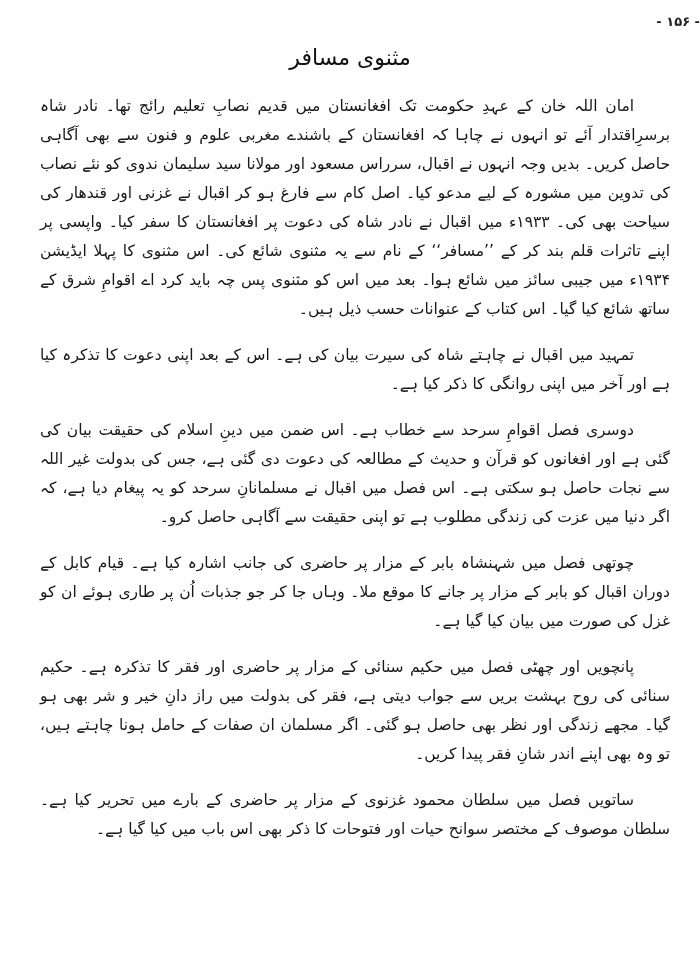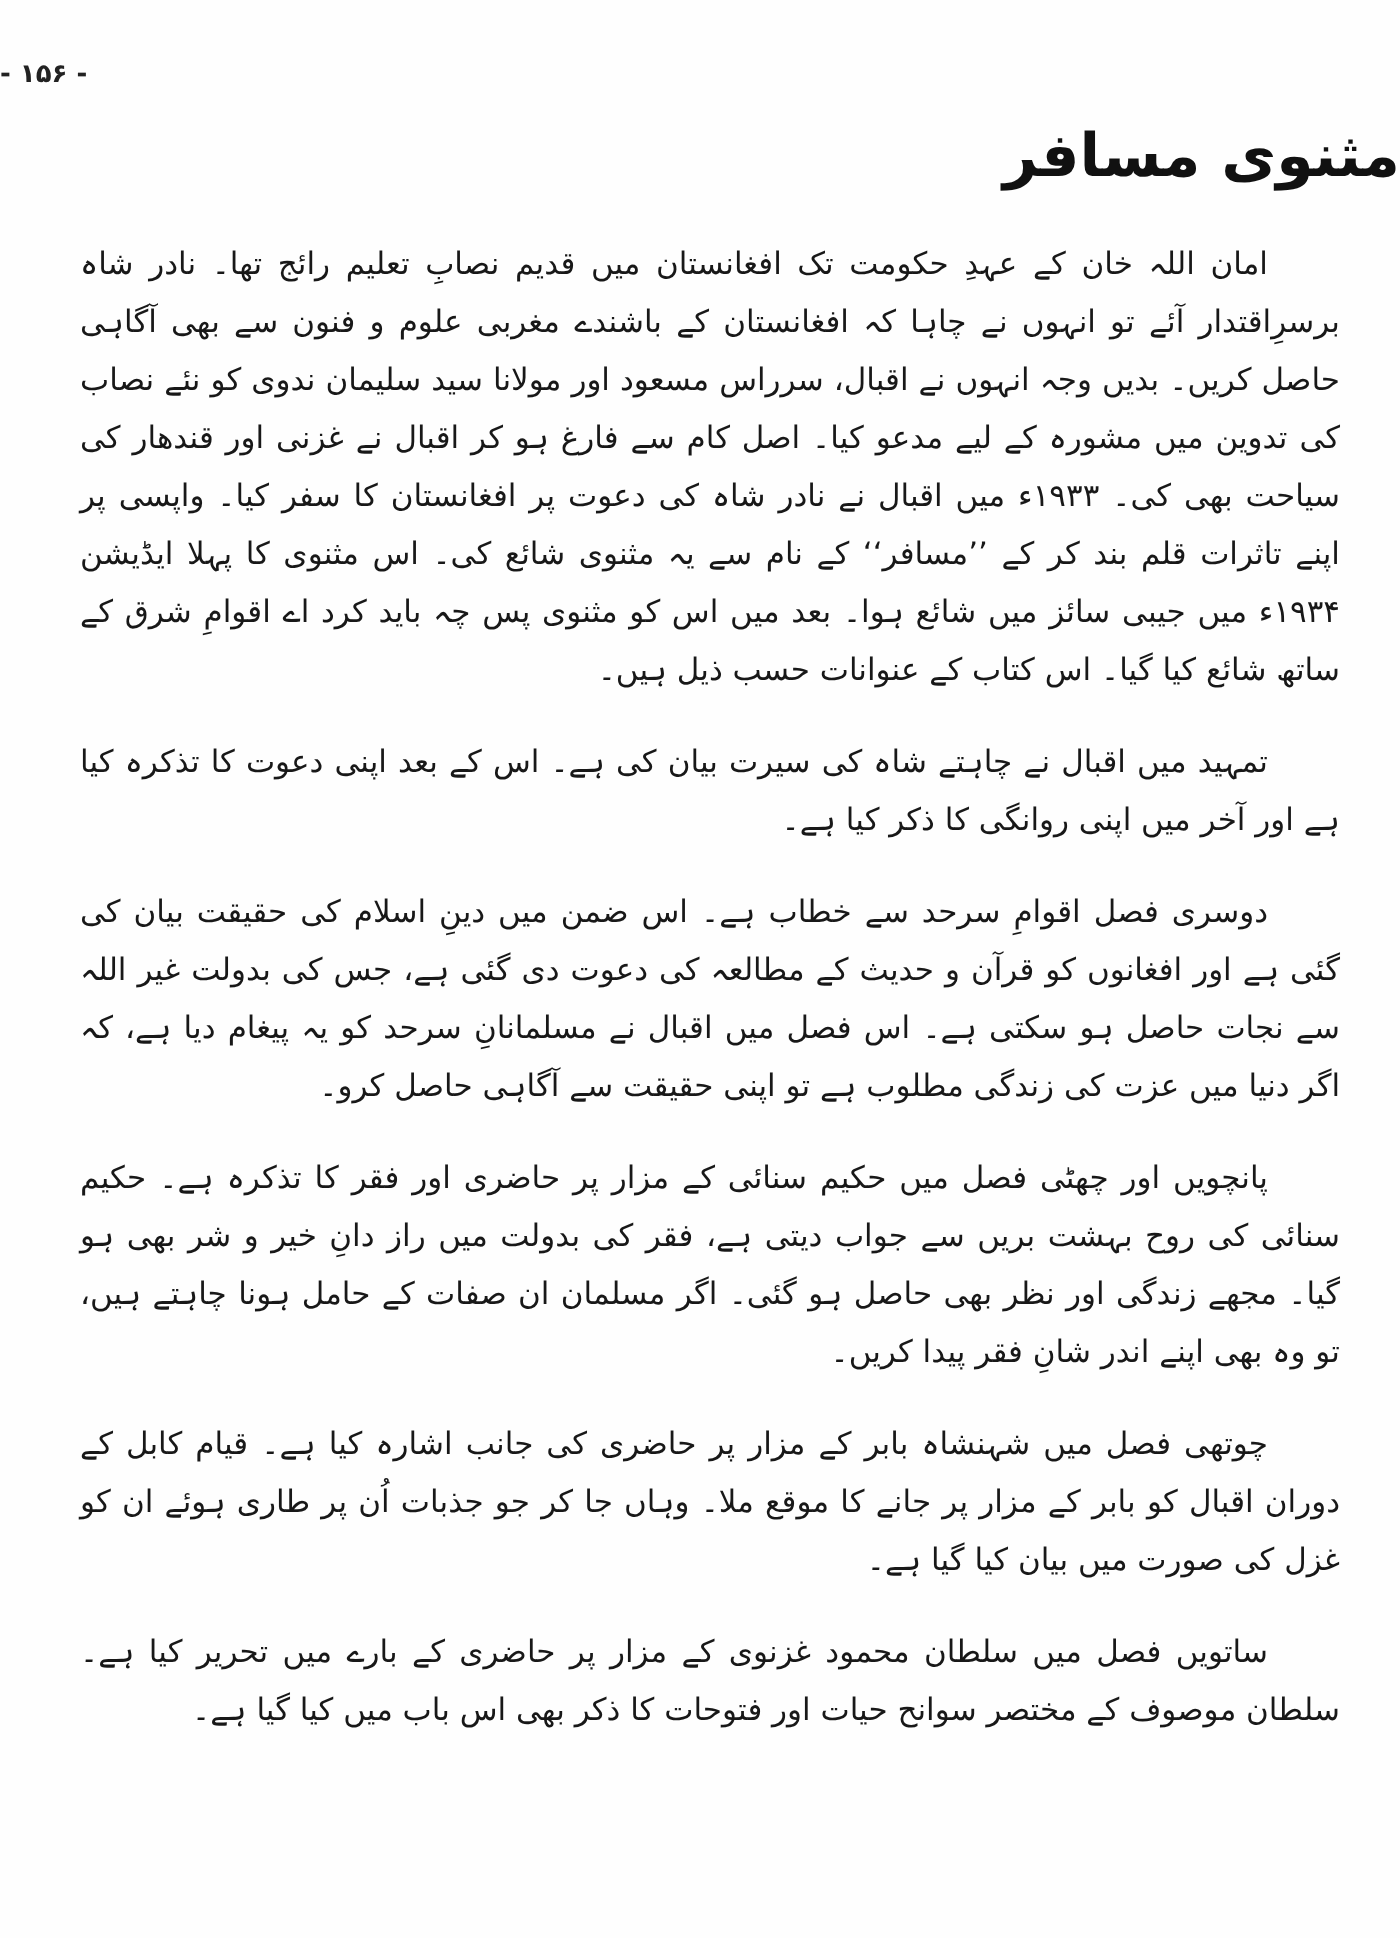--- a/index.html
+++ b/index.html
@@ -13,31 +13,32 @@
     height: 969px;
     margin: 0 auto;
     background: #fefefe;
     color: #181818;
     font-family: "DejaVu Sans", sans-serif;
     direction: rtl;
     overflow: hidden;
     box-sizing: border-box;
   }
   .page-number {
-    padding-top: 30px;
-    text-align: left;
+    padding-top: 14px;
+    text-align: right;
     font-size: 13px;
     font-weight: bold;
     letter-spacing: 3px;
     color: #222;
   }
   .page-title {
     margin: 16px 0 22px 0;
-    font-size: 30px;
-    font-weight: bold;
+    text-align: center;
+    font-size: 22px;
+    font-weight: normal;
     color: #111;
   }
   .body-text {
     padding: 0 30px 0 28px;
     font-size: 15.5px;
     line-height: 29px;
     text-align: justify;
     text-justify: inter-word;
   }
   .body-text p {
@@ -54,18 +55,18 @@
 <div class="page">
 
   <div class="page-number">- ۱۵۶ -</div>
 
   <h1 class="page-title">مثنوی مسافر</h1>
 
   <div class="body-text">
     <p>امان اللہ خان کے عہدِ حکومت تک افغانستان میں قدیم نصابِ تعلیم رائج تھا۔ نادر شاہ برسرِاقتدار آئے تو انہوں نے چاہا کہ افغانستان کے باشندے مغربی علوم و فنون سے بھی آگاہی حاصل کریں۔ بدیں وجہ انہوں نے اقبال، سرراس مسعود اور مولانا سید سلیمان ندوی کو نئے نصاب کی تدوین میں مشورہ کے لیے مدعو کیا۔ اصل کام سے فارغ ہو کر اقبال نے غزنی اور قندھار کی سیاحت بھی کی۔ ۱۹۳۳ء میں اقبال نے نادر شاہ کی دعوت پر افغانستان کا سفر کیا۔ واپسی پر اپنے تاثرات قلم بند کر کے ’’مسافر‘‘ کے نام سے یہ مثنوی شائع کی۔ اس مثنوی کا پہلا ایڈیشن ۱۹۳۴ء میں جیبی سائز میں شائع ہوا۔ بعد میں اس کو مثنوی پس چہ باید کرد اے اقوامِ شرق کے ساتھ شائع کیا گیا۔ اس کتاب کے عنوانات حسب ذیل ہیں۔</p>
     <p>تمہید میں اقبال نے چاہتے شاہ کی سیرت بیان کی ہے۔ اس کے بعد اپنی دعوت کا تذکرہ کیا ہے اور آخر میں اپنی روانگی کا ذکر کیا ہے۔</p>
     <p>دوسری فصل اقوامِ سرحد سے خطاب ہے۔ اس ضمن میں دینِ اسلام کی حقیقت بیان کی گئی ہے اور افغانوں کو قرآن و حدیث کے مطالعہ کی دعوت دی گئی ہے، جس کی بدولت غیر اللہ سے نجات حاصل ہو سکتی ہے۔ اس فصل میں اقبال نے مسلمانانِ سرحد کو یہ پیغام دیا ہے، کہ اگر دنیا میں عزت کی زندگی مطلوب ہے تو اپنی حقیقت سے آگاہی حاصل کرو۔</p>
+    <p>چوتھی فصل میں شہنشاہ بابر کے مزار پر حاضری کی جانب اشارہ کیا ہے۔ قیام کابل کے دوران اقبال کو بابر کے مزار پر جانے کا موقع ملا۔ وہاں جا کر جو جذبات اُن پر طاری ہوئے ان کو غزل کی صورت میں بیان کیا گیا ہے۔</p>
     <p>پانچویں اور چھٹی فصل میں حکیم سنائی کے مزار پر حاضری اور فقر کا تذکرہ ہے۔ حکیم سنائی کی روح بہشت بریں سے جواب دیتی ہے، فقر کی بدولت میں راز دانِ خیر و شر بھی ہو گیا۔ مجھے زندگی اور نظر بھی حاصل ہو گئی۔ اگر مسلمان ان صفات کے حامل ہونا چاہتے ہیں، تو وہ بھی اپنے اندر شانِ فقر پیدا کریں۔</p>
-    <p>چوتھی فصل میں شہنشاہ بابر کے مزار پر حاضری کی جانب اشارہ کیا ہے۔ قیام کابل کے دوران اقبال کو بابر کے مزار پر جانے کا موقع ملا۔ وہاں جا کر جو جذبات اُن پر طاری ہوئے ان کو غزل کی صورت میں بیان کیا گیا ہے۔</p>
     <p>ساتویں فصل میں سلطان محمود غزنوی کے مزار پر حاضری کے بارے میں تحریر کیا ہے۔ سلطان موصوف کے مختصر سوانح حیات اور فتوحات کا ذکر بھی اس باب میں کیا گیا ہے۔</p>
   </div>
 
 </div>
 
 </body></html>

